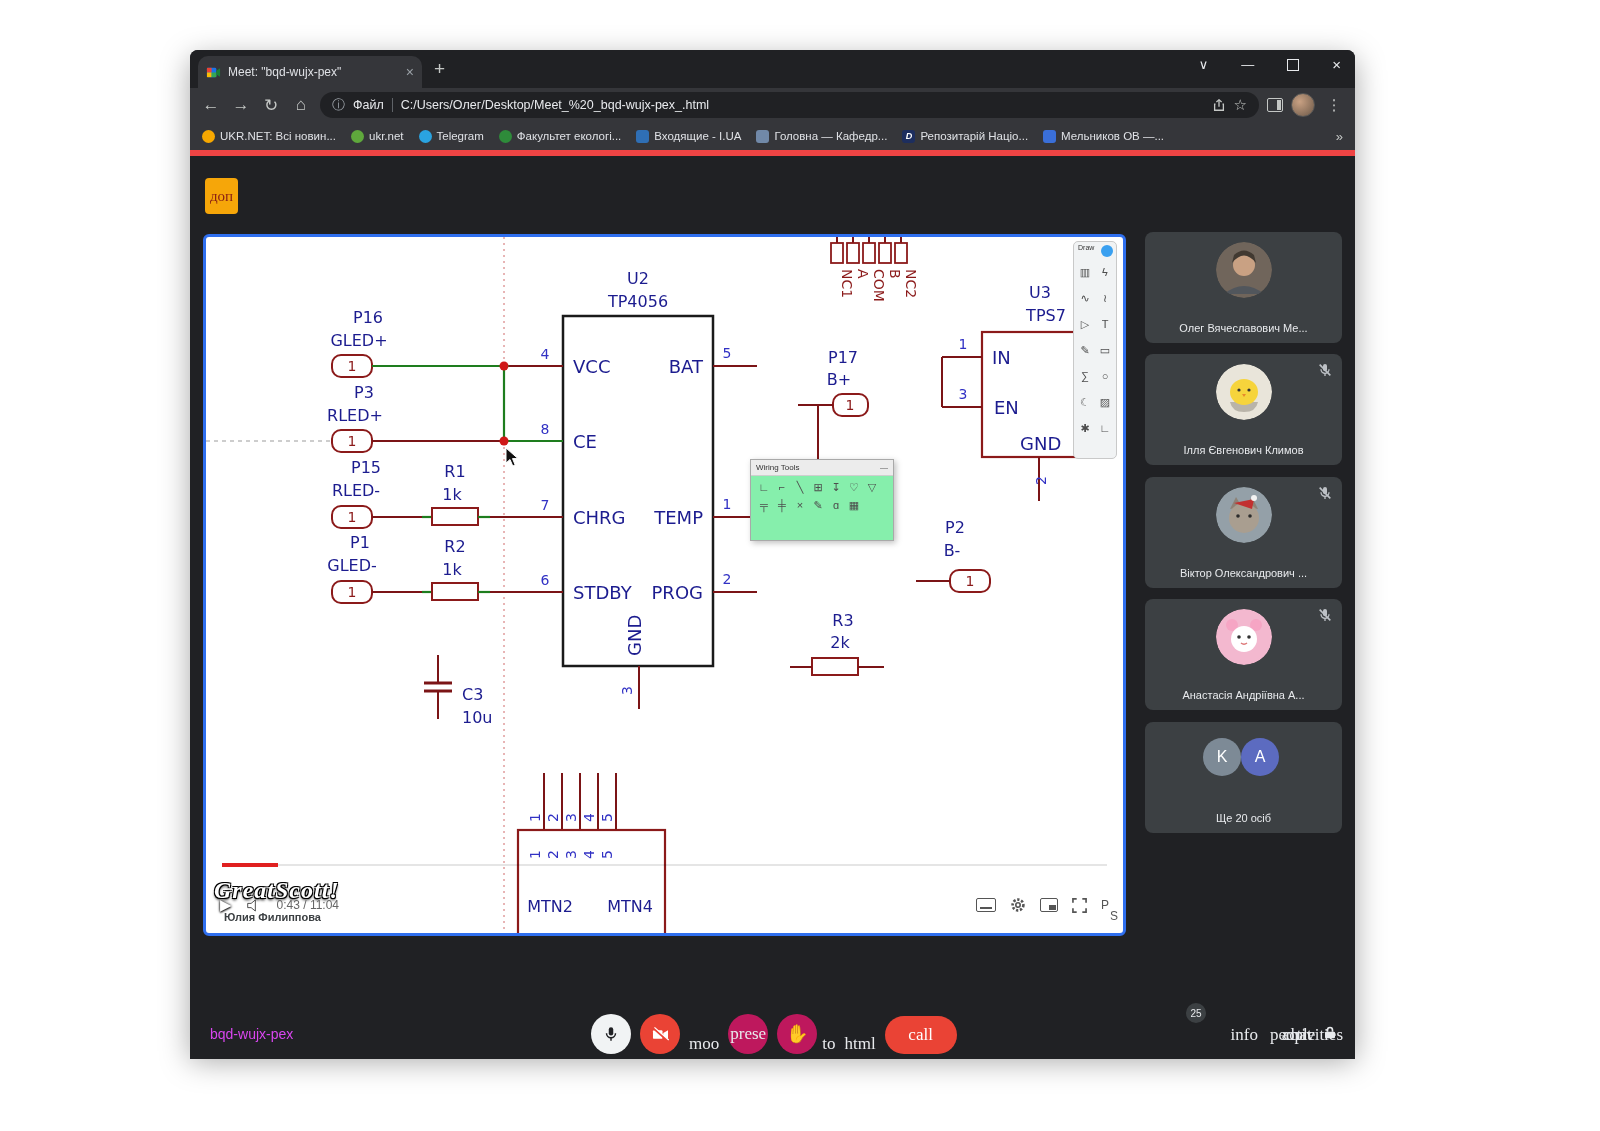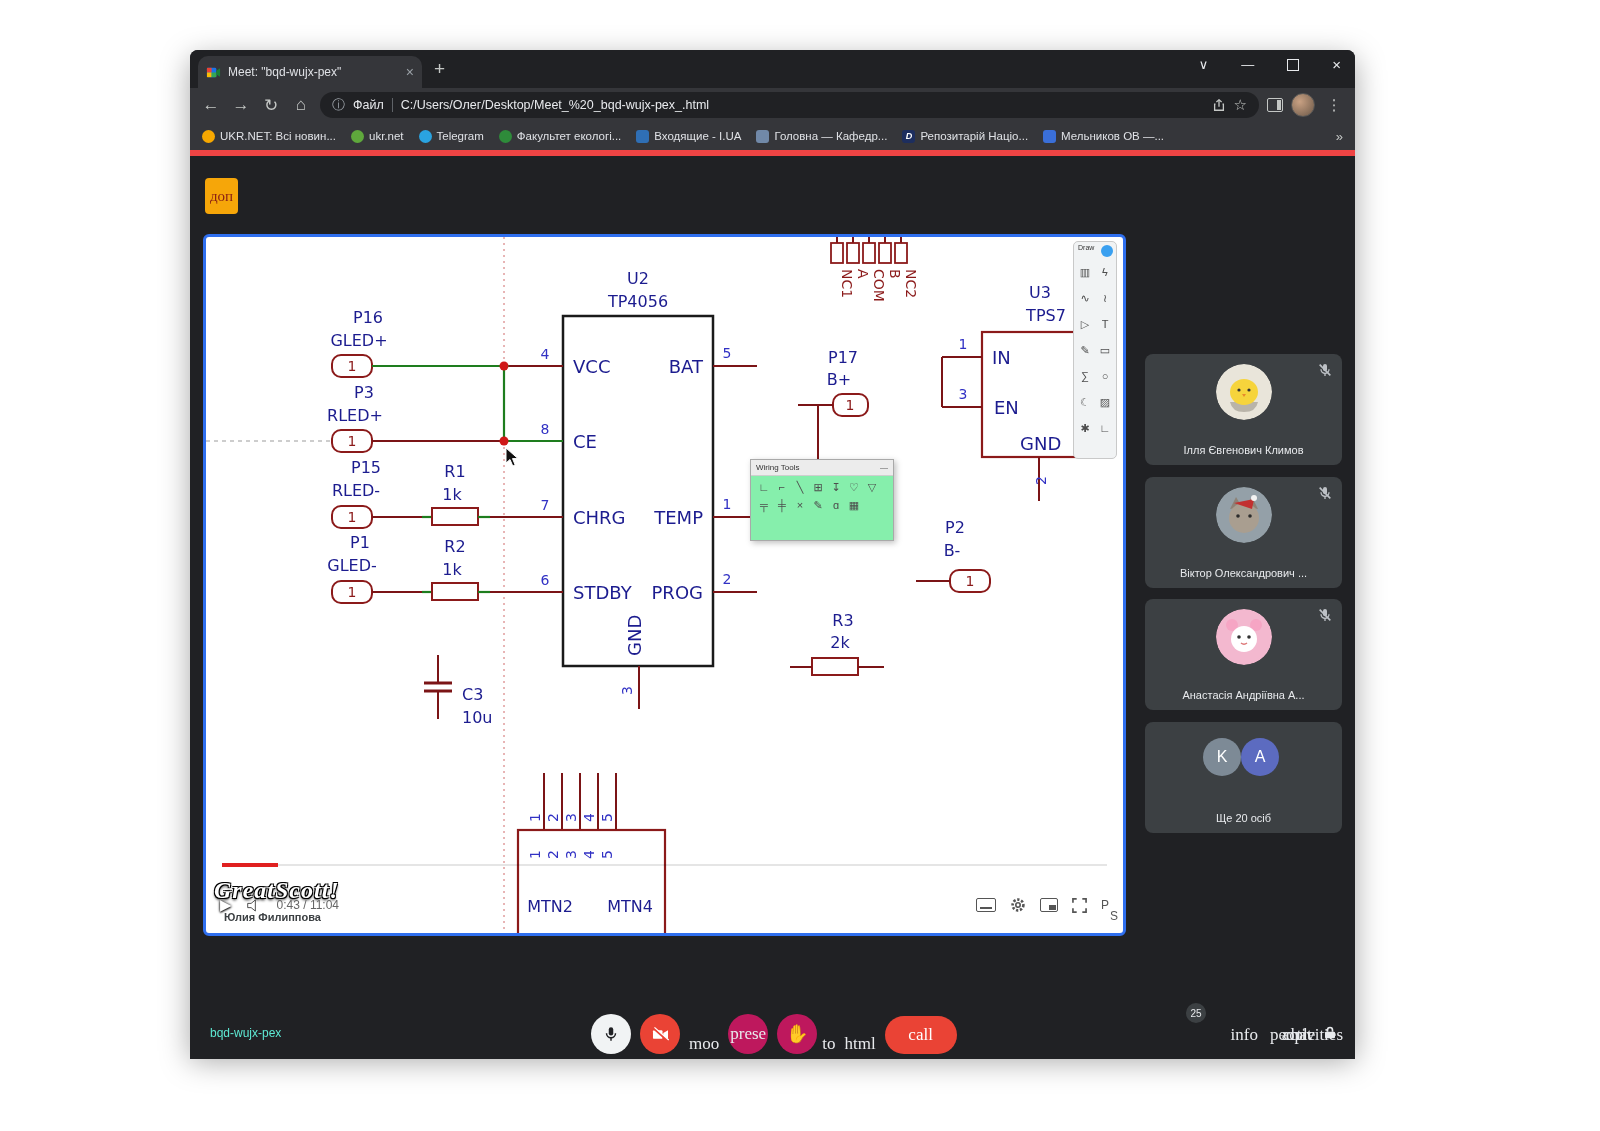--- a/index.html
+++ b/index.html
@@ -81,21 +81,21 @@
   
   .ptile{position:absolute;left:955px;width:197px;height:111px;background:#3c4043;border-radius:8px;}
   .pava{position:absolute;left:50%;top:10px;transform:translateX(-50%);width:56px;height:56px;border-radius:50%;overflow:hidden;}
   .pname{position:absolute;left:0;right:0;bottom:9px;text-align:center;font-size:11px;color:#e8eaed;
          white-space:nowrap;overflow:hidden;padding:0 10px;}
   .pmute{position:absolute;top:8px;right:9px;width:16px;height:16px;}
   .initial{position:absolute;top:16px;width:38px;height:38px;border-radius:50%;color:#fff;font-size:16px;
            display:flex;align-items:center;justify-content:center;}
   
   .bbar{position:absolute;left:0;right:0;bottom:0;height:78px;background:#202124;}
-  .mcode{position:absolute;left:20px;top:45px;font-size:12px;color:#5eead4;}
+  .mcode{position:absolute;left:20px;top:45px;font-size:14px;color:#d946ef;}
   .ctr{position:absolute;left:401px;top:33px;display:flex;align-items:flex-end;gap:9px;}
   .cbtn{width:40px;height:40px;border-radius:50%;display:flex;align-items:center;justify-content:center;flex:0 0 auto;}
   .cbtn.light{background:#f1f3f4;}
   .cbtn.red{background:#ea4335;}
   .cbtn.gray{background:#be185d;position:relative;}
   .garb{font:17px "Liberation Serif",serif;color:#e8eaed;white-space:nowrap;}
   .over{position:absolute;left:50%;top:50%;transform:translate(-50%,-50%);}
   .callpill{min-width:52px;height:38px;border-radius:20px;background:#ea4335;color:#fff;
             font:17px "Liberation Serif",serif;display:flex;align-items:center;justify-content:center;padding:0 10px;}
   .rgt{position:absolute;right:18px;top:44px;display:flex;align-items:baseline;color:#e8eaed;}
@@ -445,20 +445,31 @@
         <span style="display:inline-flex;">
           <svg width="15" height="15" viewBox="0 0 16 16" fill="none" stroke="#555" stroke-width="1.8">
             <path d="M1 5V1h4M11 1h4v4M15 11v4h-4M5 15H1v-4"></path>
           </svg>
         </span>
         <span class="vletter">P</span>
       </div>
       <span class="vS">S</span>
     </div>
 
+    <div class="ptile" style="top:76px;">
+      <span class="pava">
+        <svg width="56" height="56" viewBox="0 0 56 56">
+          <circle cx="28" cy="28" r="28" fill="#70655b"></circle>
+          <circle cx="28" cy="23" r="11" fill="#c9a183"></circle>
+          <path d="M16 21q12-15 24 0l-2-8q-10-9-20 0z" fill="#413931"></path>
+          <path d="M8 52q20-16 40 0z" fill="#51565c"></path>
+        </svg>
+      </span>
+      <span class="pname">Олег Вячеславович Ме...</span>
+    </div>
 
     <div class="ptile" style="top:198px;">
       <span class="pava">
         <svg width="56" height="56" viewBox="0 0 56 56">
           <circle cx="28" cy="28" r="28" fill="#e9e5da"></circle>
           <path d="M14 38h28q-2 10-14 10t-14-10z" fill="#b9b4a9"></path>
           <ellipse cx="28" cy="28" rx="14" ry="13" fill="#f6d43c"></ellipse>
           <circle cx="23" cy="26" r="1.6" fill="#333"></circle>
             <circle cx="33" cy="26" r="1.6" fill="#333"></circle>
           <polygon points="26,30 30,30 28,33" fill="#e8892b"></polygon>

